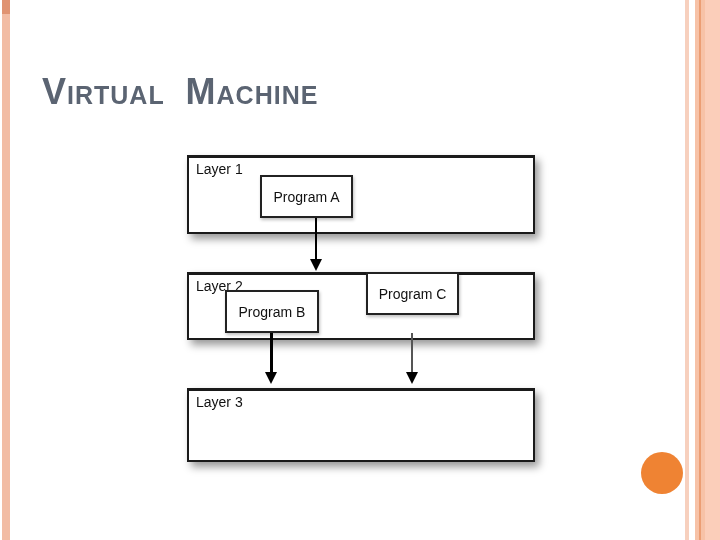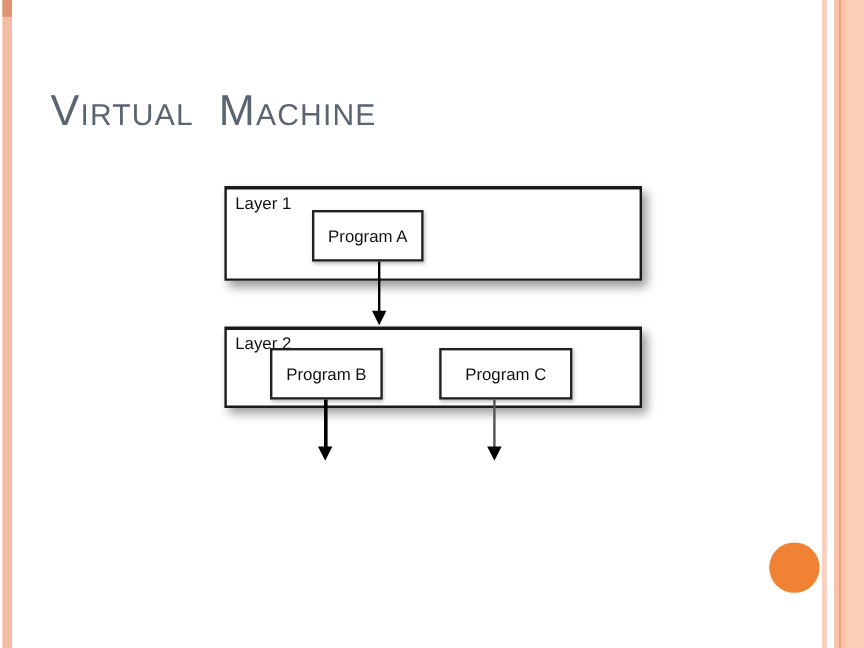--- a/index.html
+++ b/index.html
@@ -19,21 +19,21 @@
   #accent-circle{
     position:absolute;left:641px;top:452px;width:42px;height:42px;
     border-radius:50%;background:var(--accent-circle,#ef8333);
   }
   
   #page-title{
     position:absolute;left:42px;top:74px;margin:0;
     color:var(--title-color,#5b6472);font-weight:400;line-height:1;
     letter-spacing:1px;white-space:nowrap;
   }
-  .title-word{display:inline-block;}
+  .title-word{display:inline-block;font-weight:bold;}
   .title-word + .title-word{margin-left:11px;}
   .t-big{font-size:36px;}
   .t-small{font-size:25px;}
   
   .layer-box{
     position:absolute;left:187px;width:348px;box-sizing:border-box;
     background:#fff;border:2px solid #1a1a1a;border-top-width:3px;
     box-shadow:4px 5px 8px rgba(0,0,0,0.40);
   }
   #layer-1{top:155px;height:79px;}
@@ -43,21 +43,21 @@
     position:absolute;top:3px;left:7px;font-size:14px;color:#111;
   }
   .program-box{
     position:absolute;box-sizing:border-box;background:#fff;
     border:2px solid #222;box-shadow:1px 2px 3px rgba(0,0,0,0.25);
     display:flex;align-items:center;justify-content:center;
     font-size:14px;color:#111;white-space:pre;
   }
   #program-a{left:260px;top:175px;width:93px;height:43px;}
   #program-b{left:225px;top:290px;width:94px;height:43px;}
-  #program-c{left:366px;top:290px;width:111px;height:43px;}
+  #program-c{left:366px;top:272px;width:93px;height:43px;}
   #program-d{left:285px;top:404px;width:94px;height:43px;}
   .conn-line{position:absolute;background:#000;}
   #line-a{left:315px;top:218px;width:2px;height:43px;}
   #line-b{left:270px;top:333px;width:3px;height:41px;}
   #line-c{left:411px;top:333px;width:2px;height:41px;background:#555;}
   .arrowhead{
     position:absolute;width:0;height:0;
     border-left:6px solid transparent;border-right:6px solid transparent;
     border-top:12px solid #000;
   }
@@ -83,20 +83,23 @@
     <span class="title-word"><span class="t-big">V</span><span class="t-small">IRTUAL</span></span>
     <span class="title-word"><span class="t-big">M</span><span class="t-small">ACHINE</span></span>
   </h1>
 
   <div class="layer-box" id="layer-1">
     <span class="layer-label">Layer 1</span>
   </div>
   <div class="layer-box" id="layer-2">
     <span class="layer-label">Layer 2</span>
   </div>
+  <div class="layer-box" id="layer-3">
+    <span class="layer-label">Layer 3</span>
+  </div>
 
   <div class="program-box" id="program-b">
     <span>Program B</span>
   </div>
   <div class="program-box" id="program-a">
     <span>Program A</span>
   </div>
   <div class="program-box" id="program-c">
     <span>Program C</span>
   </div>

